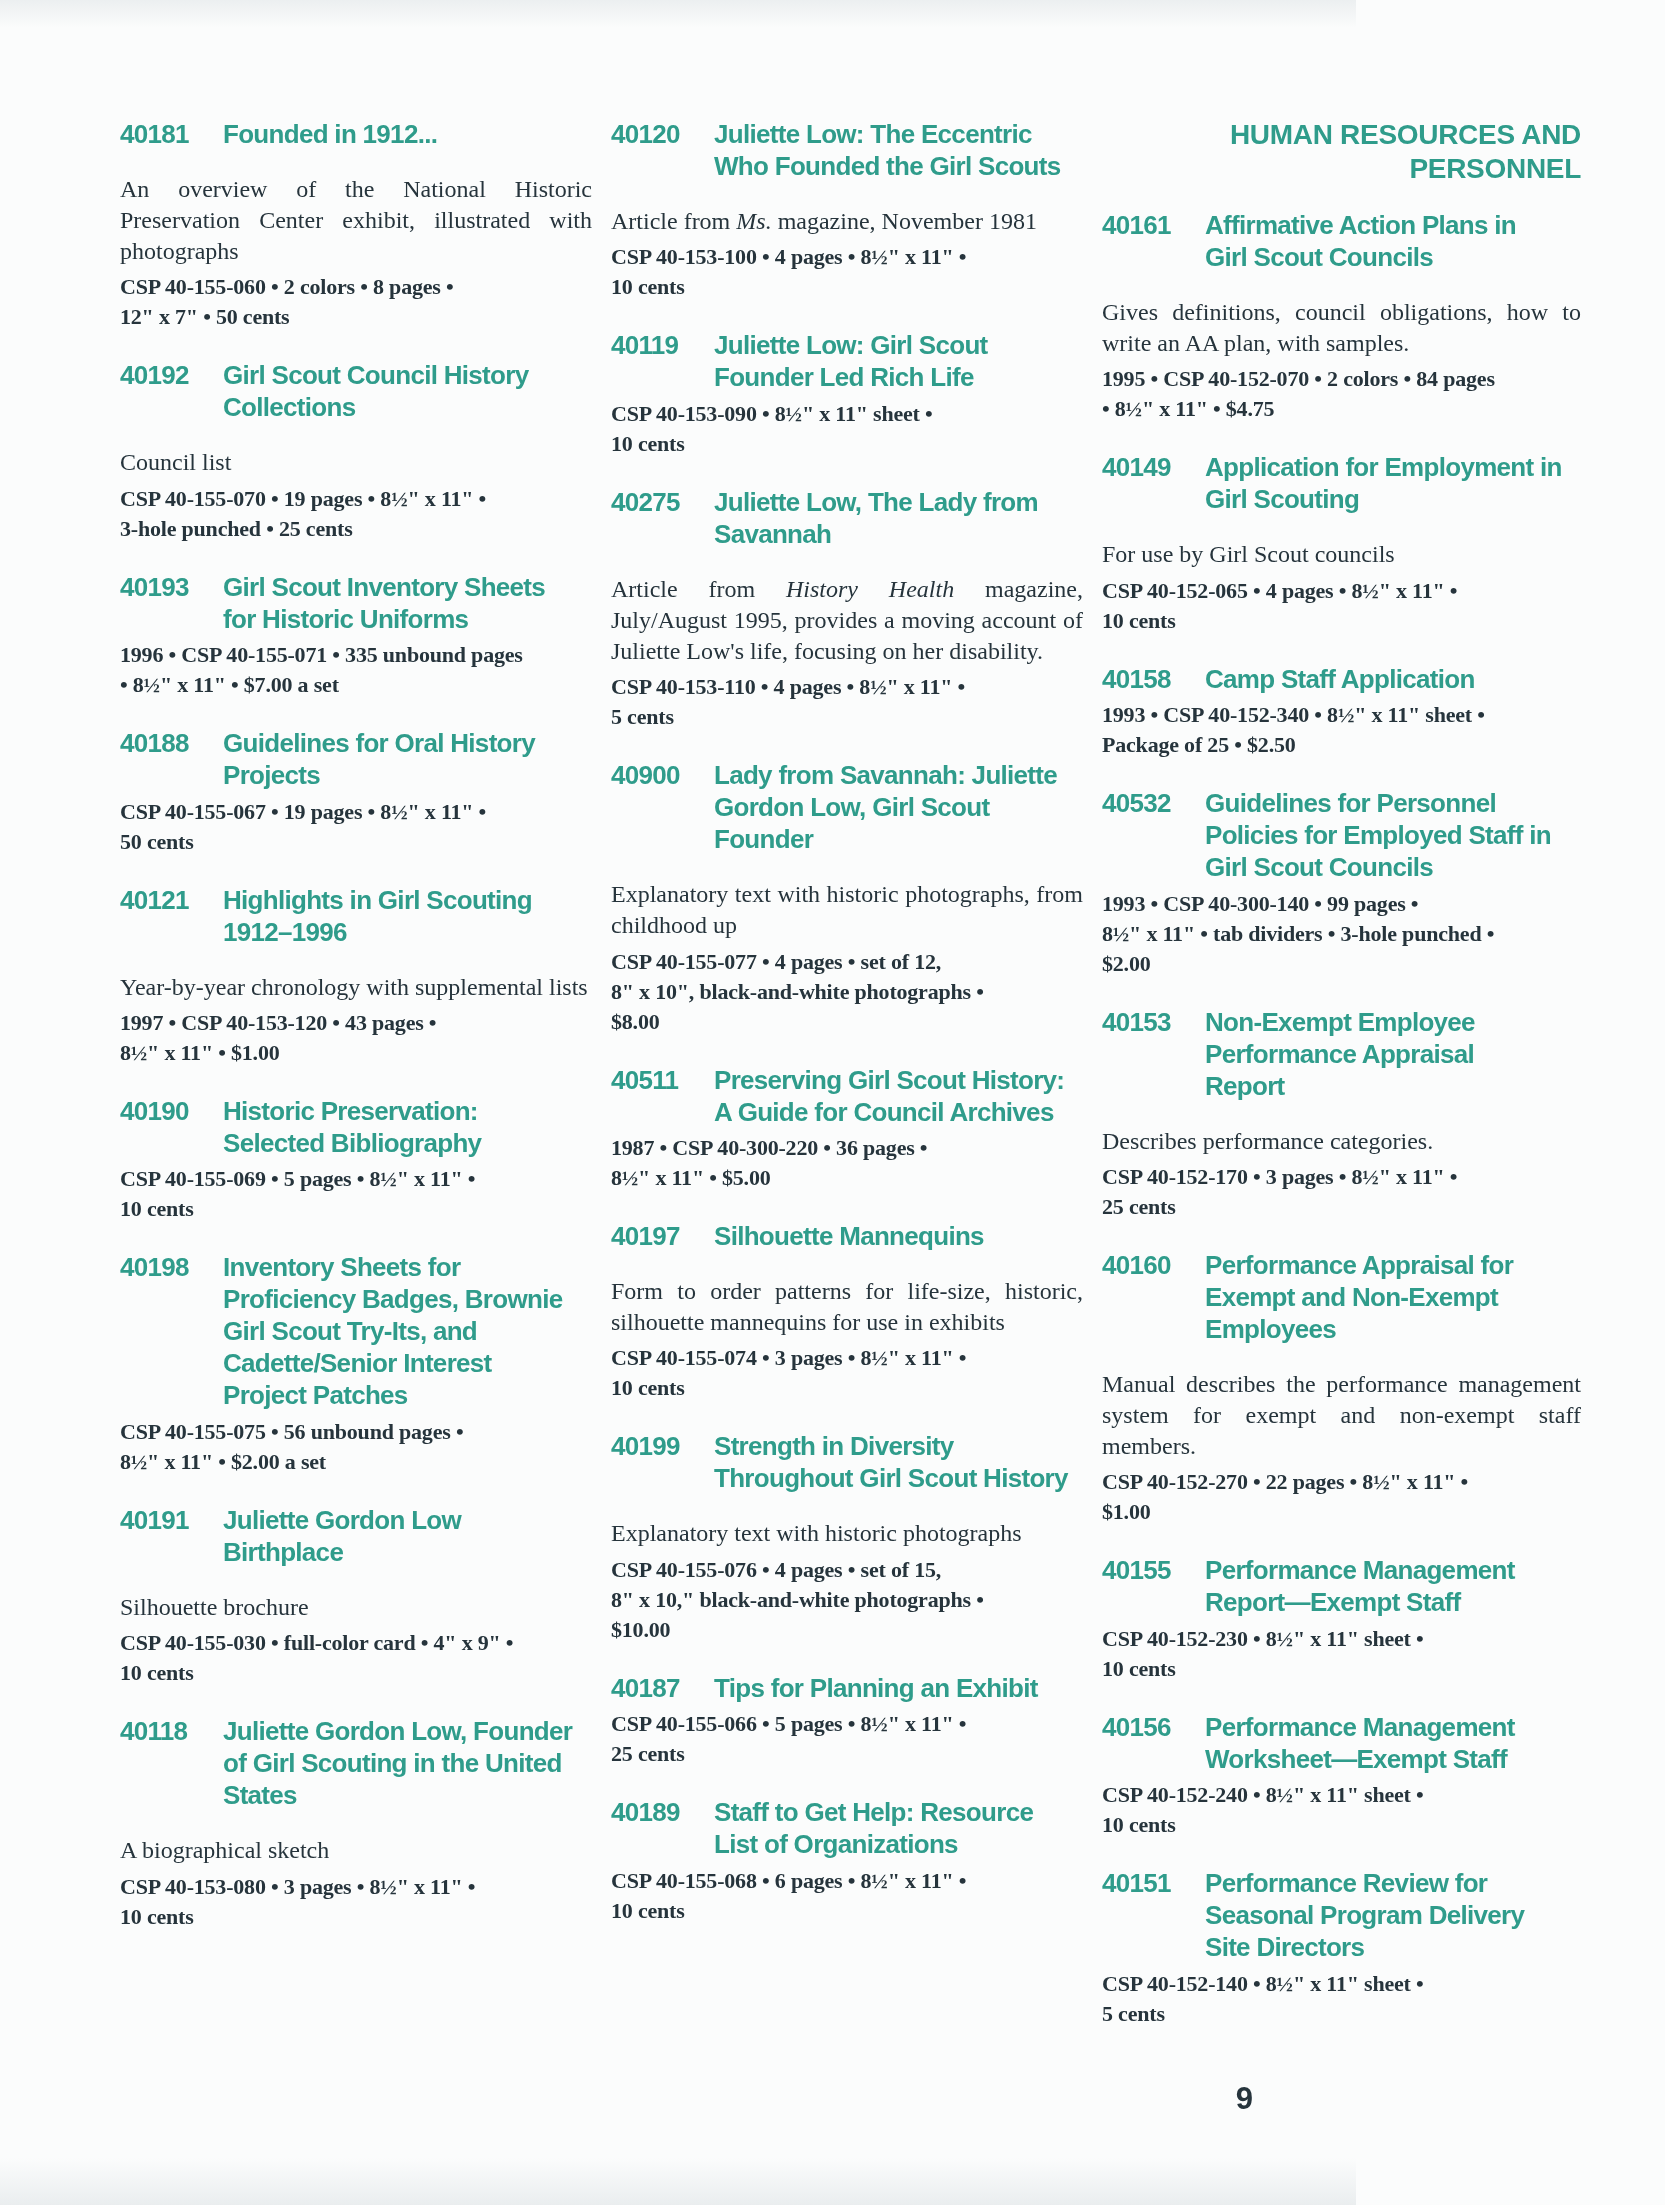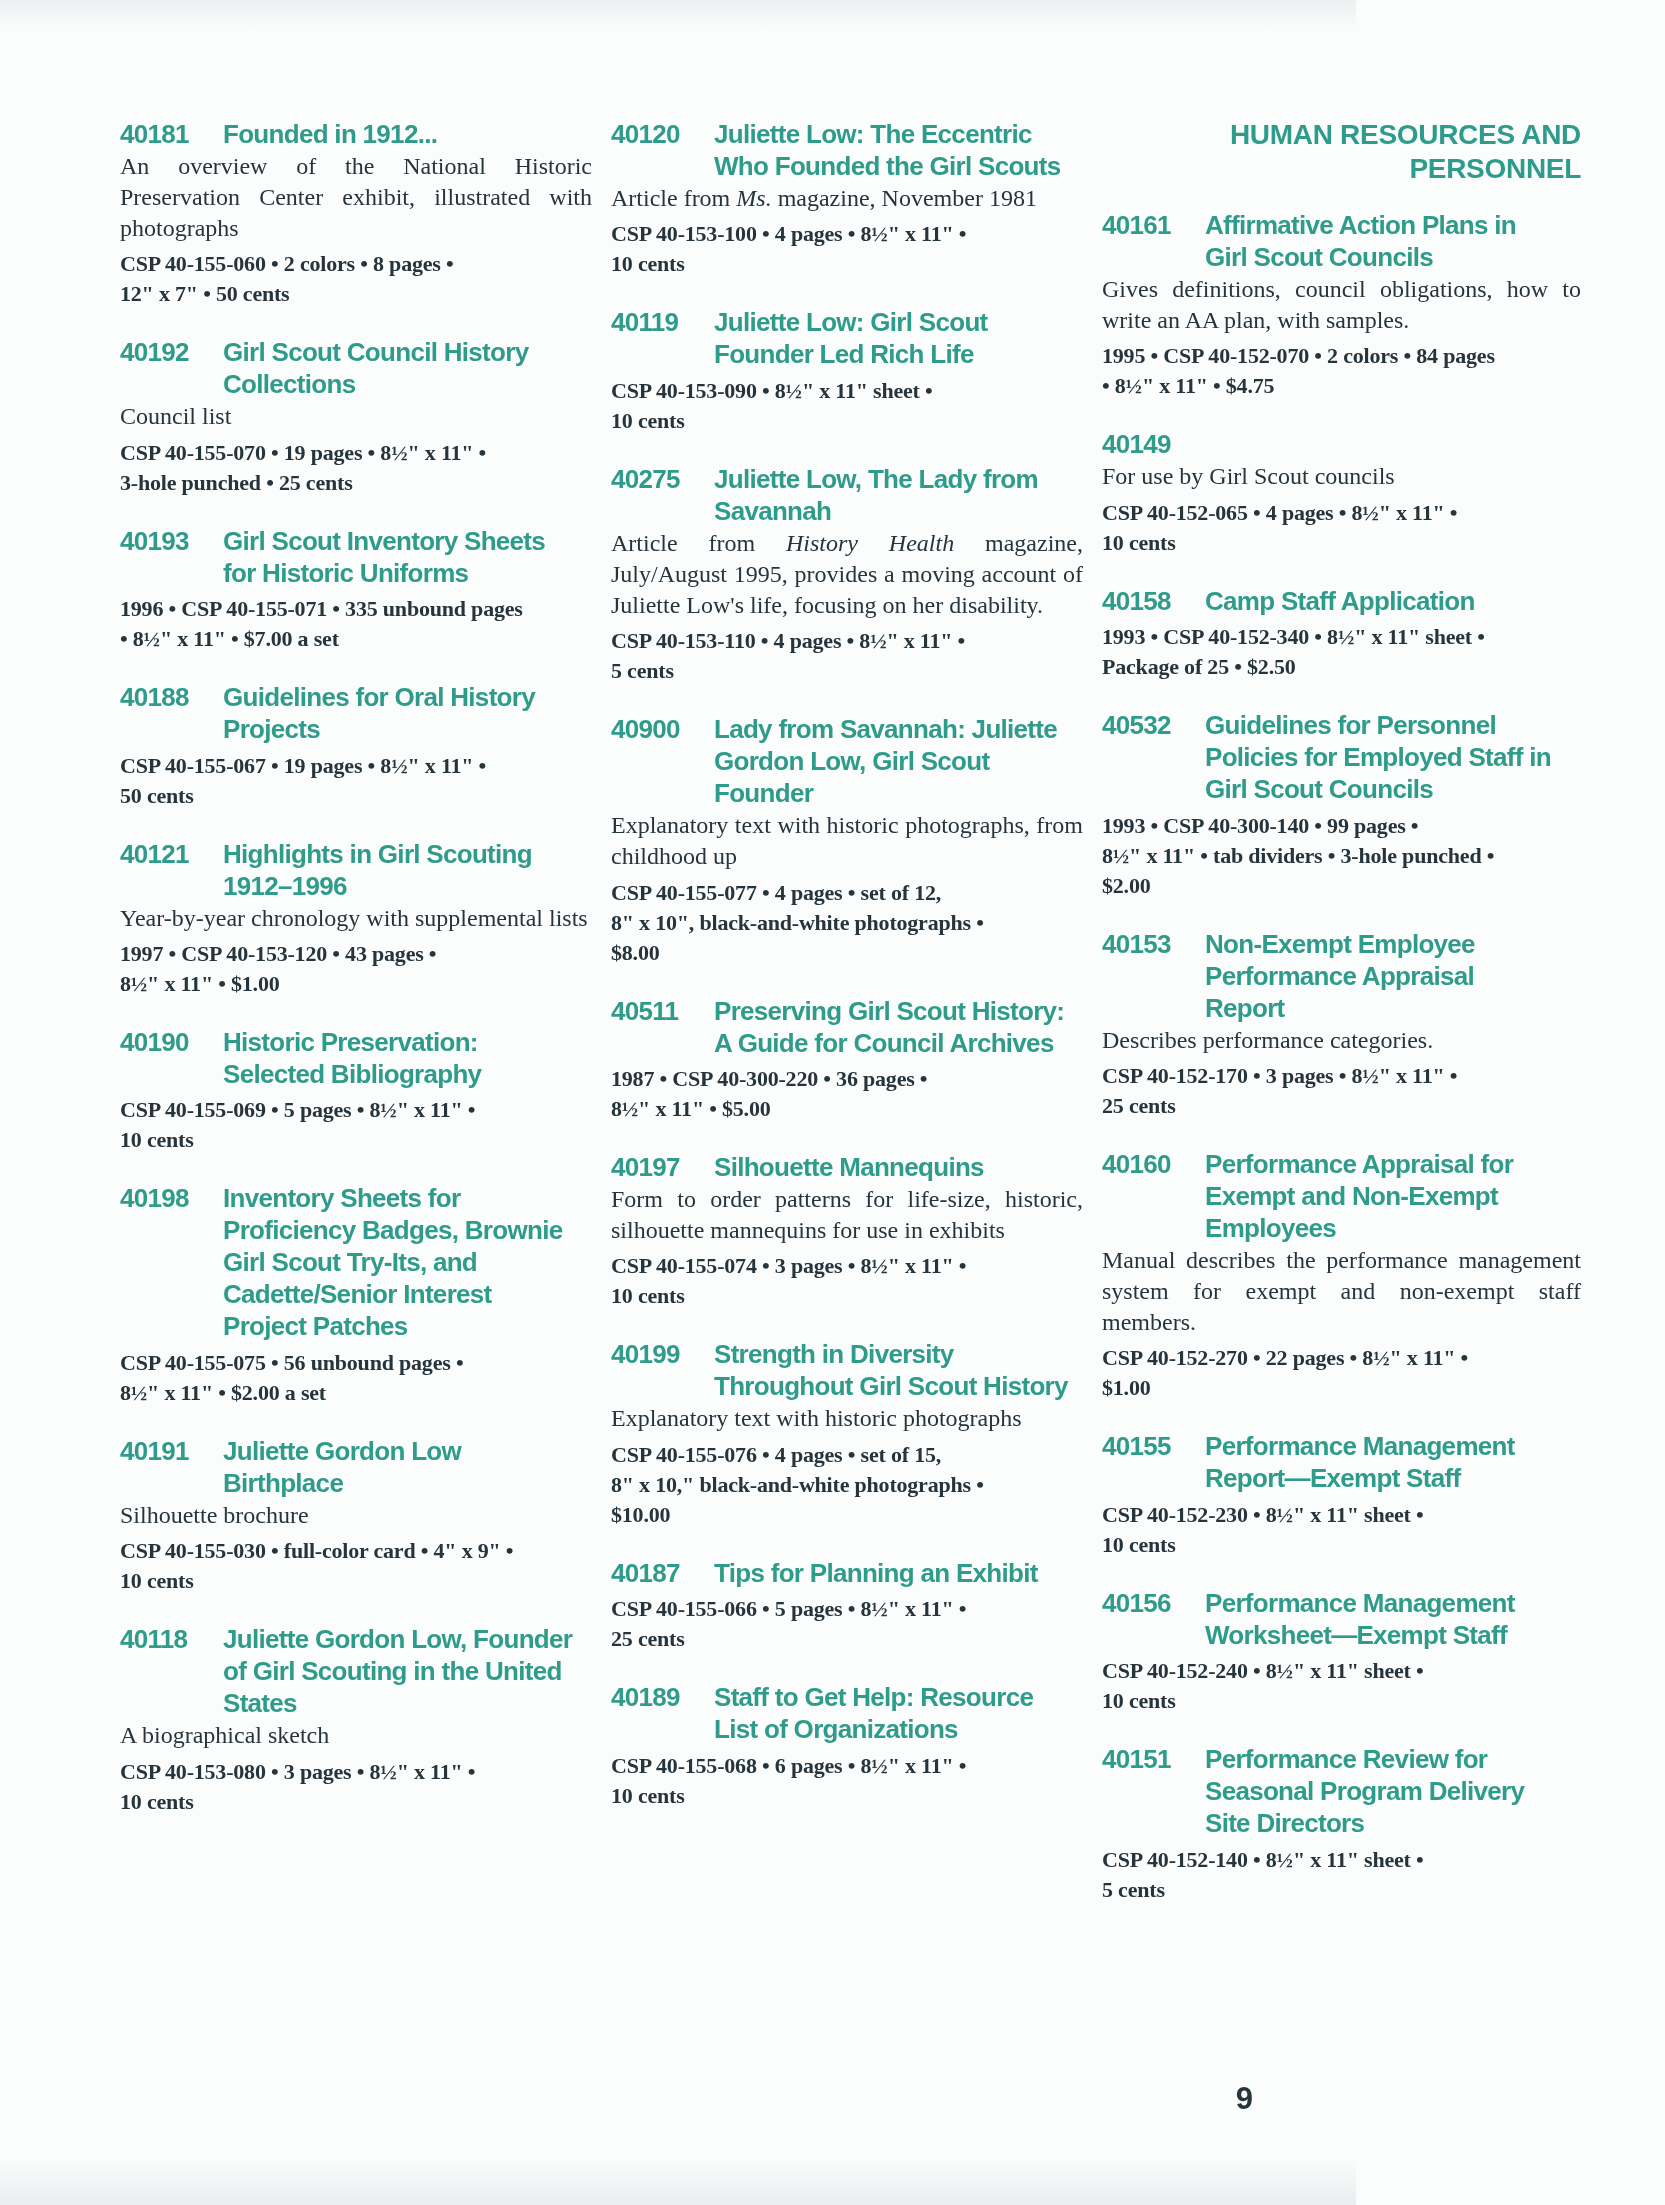--- a/index.html
+++ b/index.html
@@ -50,21 +50,21 @@
     font-family: "Liberation Sans", sans-serif;
     font-weight: 700;
     font-size: 26px;
     line-height: 32px;
     letter-spacing: -0.7px;
     margin: 0;
   }
   .title { white-space: pre-line; }
   .desc {
     grid-column: 1 / -1;
-    margin: 1px 0 0 0;
+    margin: 24px 0 0 0;
     color: var(--ink, #26343c);
     font-size: 24px;
     line-height: 31px;
     text-align: justify;
   }
   .desc i { font-style: italic; }
   .spec {
     grid-column: 1 / -1;
     margin: 5.4px 0 0 0;
     color: var(--ink, #26343c);
@@ -240,20 +240,22 @@
         <article class="entry">
           <div class="code">40161</div>
           <h3 class="title">Affirmative Action Plans in
 Girl Scout Councils</h3>
           <p class="desc">Gives definitions, council obligations, how to write an AA plan, with samples.</p>
           <p class="spec">1995 • CSP 40-152-070 • 2 colors • 84 pages
 • 8½" x 11" • $4.75</p>
         </article>
         <article class="entry">
           <div class="code">40149</div>
+          <h3 class="title">Application for Employment in
+Girl Scouting</h3>
           <p class="desc">For use by Girl Scout councils</p>
           <p class="spec">CSP 40-152-065 • 4 pages • 8½" x 11" •
 10 cents</p>
         </article>
         <article class="entry">
           <div class="code">40158</div>
           <h3 class="title">Camp Staff Application</h3>
           <p class="spec">1993 • CSP 40-152-340 • 8½" x 11" sheet •
 Package of 25 • $2.50</p>
         </article>

